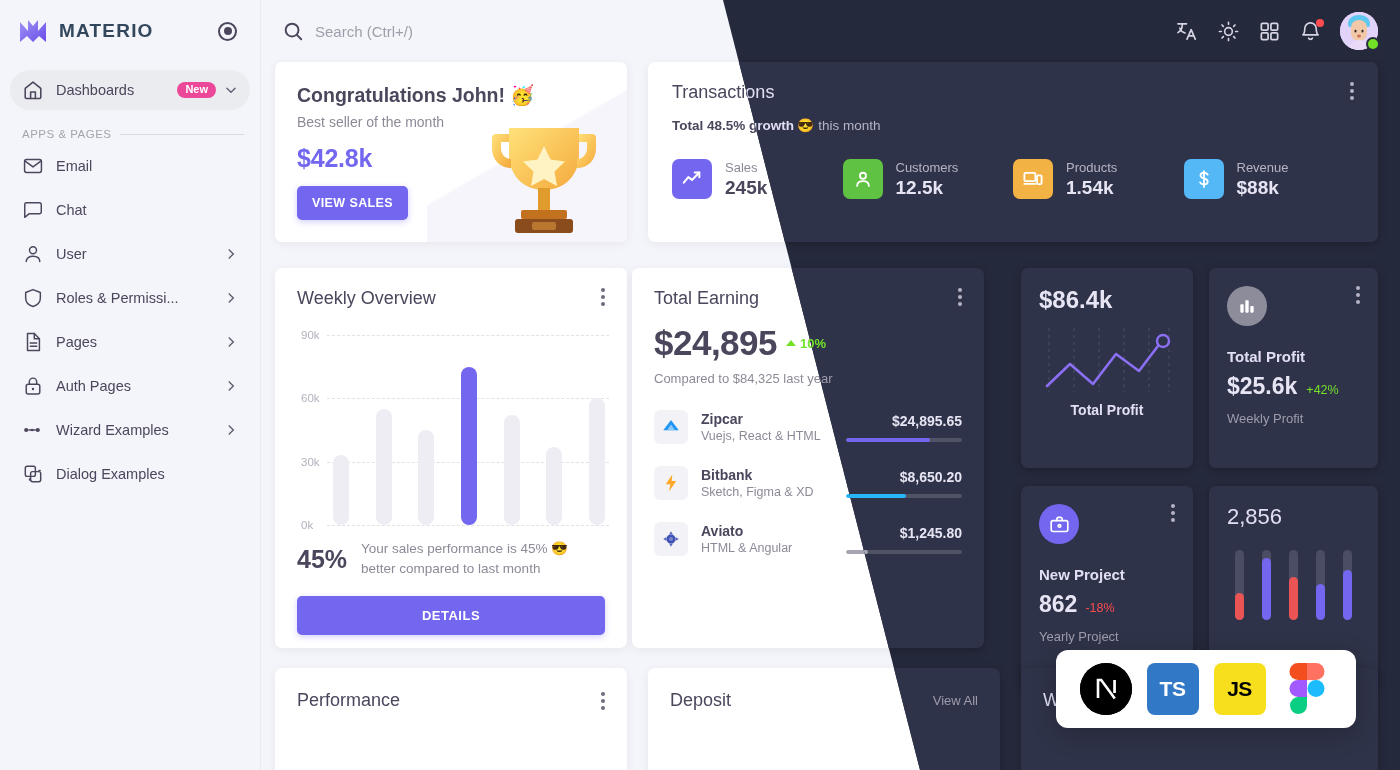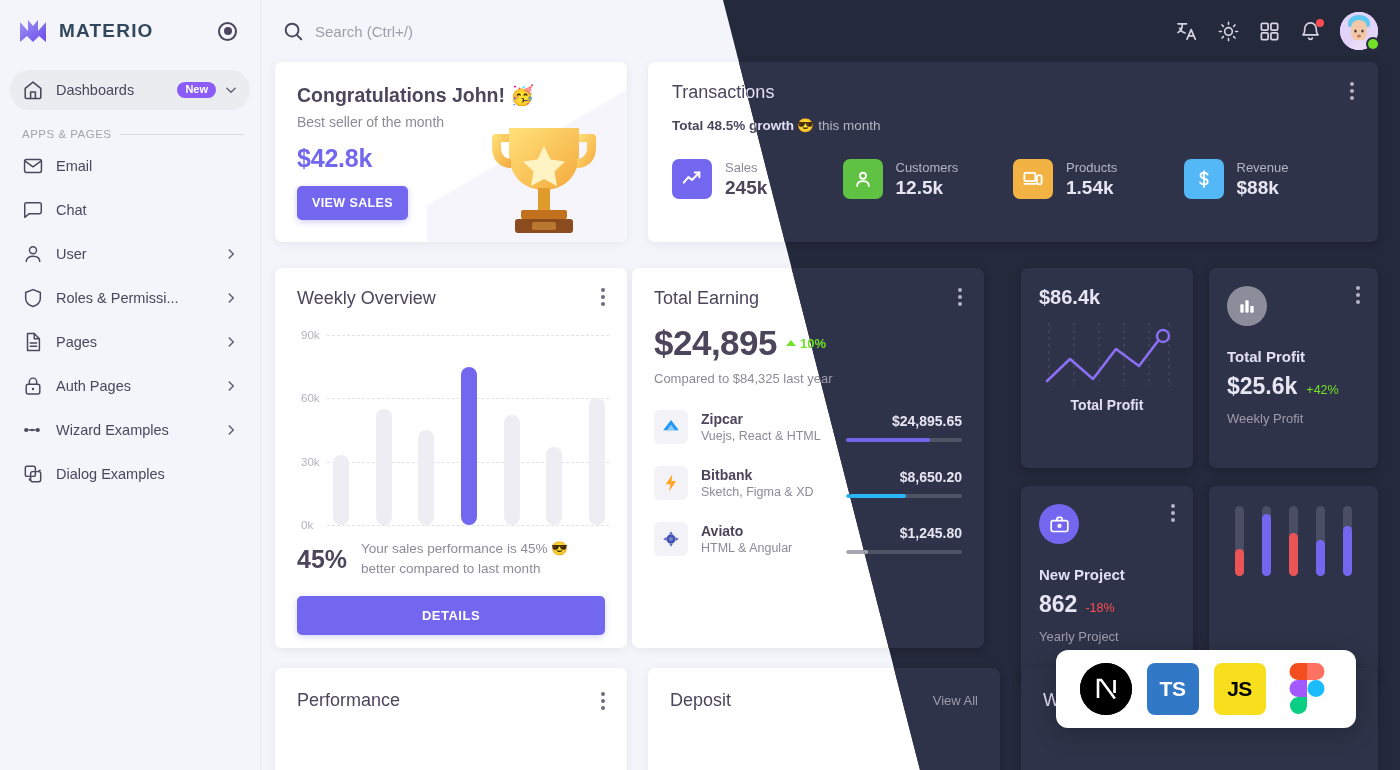--- a/index.html
+++ b/index.html
@@ -44,21 +44,21 @@
   .nav { padding: 4px 0 0 0; }
   .nav-item {
     display: flex; align-items: center; height: 40px; margin: 4px 10px;
     padding: 0 12px; border-radius: 20px; cursor: pointer;
     font-size: 14.5px; color: #4B465C;
   }
   .nav-item.group-open { background: #EBECF0; }
   .nav-ico { width: 22px; height: 22px; margin-right: 12px; flex: 0 0 auto; display: block; }
   .nav-label { flex: 1; white-space: nowrap; overflow: hidden; text-overflow: ellipsis; }
   .badge-new {
-    background: #8b5cf6; color: #fff; font-size: 11px; font-weight: 600;
+    background: #ec4899; color: #fff; font-size: 11px; font-weight: 600;
     border-radius: 10px; padding: 2px 8px 3px; margin-right: 8px; line-height: 1;
   }
   .chev { width: 14px; height: 14px; flex: 0 0 auto; opacity: .85; }
   .sub-item {
     display: flex; align-items: center; height: 40px; margin: 4px 10px;
     padding: 0 12px; border-radius: 20px; cursor: pointer;
     font-size: 14.5px; color: #4B465C;
   }
   .sub-item.active {
     background: linear-gradient(72deg, #C6A7FE 0%, #7B3FE4 94%);
@@ -184,21 +184,21 @@
   }
   .te-name { font-size: 14px; font-weight: 600; color: #E1DEF5; }
   .te-tech { font-size: 12.5px; color: #B6B4C4; margin-top: 2px; }
   .te-right { margin-left: auto; width: 116px; text-align: right; }
   .te-val { font-size: 14px; font-weight: 600; color: #E7E5F3; }
   .te-prog { height: 4px; border-radius: 3px; background: rgba(255,255,255,.16); margin-top: 9px; overflow: hidden; }
   .te-prog i { display: block; height: 100%; border-radius: 3px; }
 
   
   #c-profit { left: 761px; top: 206px; width: 172px; height: 200px; }
-  .pf-amt { font-size: 20px; font-weight: 600; color: #E7E5F3; padding: 18px 18px 0; }
+  .pf-amt { font-size: 24px; font-weight: 600; color: #E7E5F3; padding: 18px 18px 0; }
   .pf-lbl { font-size: 14px; font-weight: 600; color: #E1DEF5; text-align: center; margin-top: 6px; }
 
   
   #c-wprofit { left: 949px; top: 206px; right: 22px; height: 200px; }
   .wp-head { display: flex; align-items: flex-start; justify-content: space-between; padding: 18px 18px 0; }
   .wp-circ { width: 40px; height: 40px; border-radius: 50%; background: #8D8C9B; display: flex; align-items: center; justify-content: center; }
   .wp-t { font-size: 15px; font-weight: 600; color: #E1DEF5; padding: 0 18px; margin-top: 22px; }
   .wp-row { display: flex; align-items: baseline; gap: 9px; padding: 0 18px; margin-top: 8px; }
   .wp-v { font-size: 23px; font-weight: 600; color: #E7E5F3; }
   .wp-d { font-size: 12.5px; font-weight: 500; color: #72E128; }
@@ -714,20 +714,21 @@
         </div>
         <div class="np-t">New Project</div>
         <div class="np-row">
           <div class="np-v">862</div>
           <div class="np-d">-18%</div>
         </div>
         <div class="np-s">Yearly Project</div>
       </div>
 
       <div class="card card-dark" id="c-sessions">
+        <div class="ss-v">2,856</div>
         <div class="ss-bars" id="ss-bars">
             <div class="ss-col" style="background: rgb(74, 77, 99);">
               <i style="height: 27px; background: rgb(234, 84, 85);"></i>
             </div>
             <div class="ss-col" style="background: rgb(74, 77, 99);">
               <i style="height: 62px; background: rgb(115, 103, 240);"></i>
             </div>
             <div class="ss-col" style="background: rgb(74, 77, 99);">
               <i style="height: 43px; background: rgb(234, 84, 85);"></i>
             </div>

